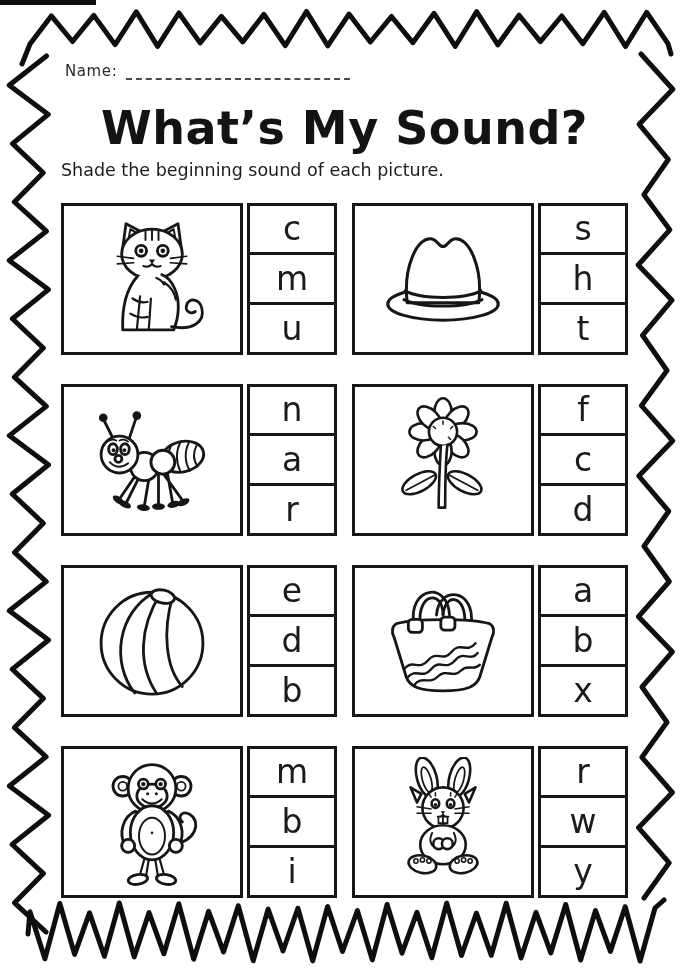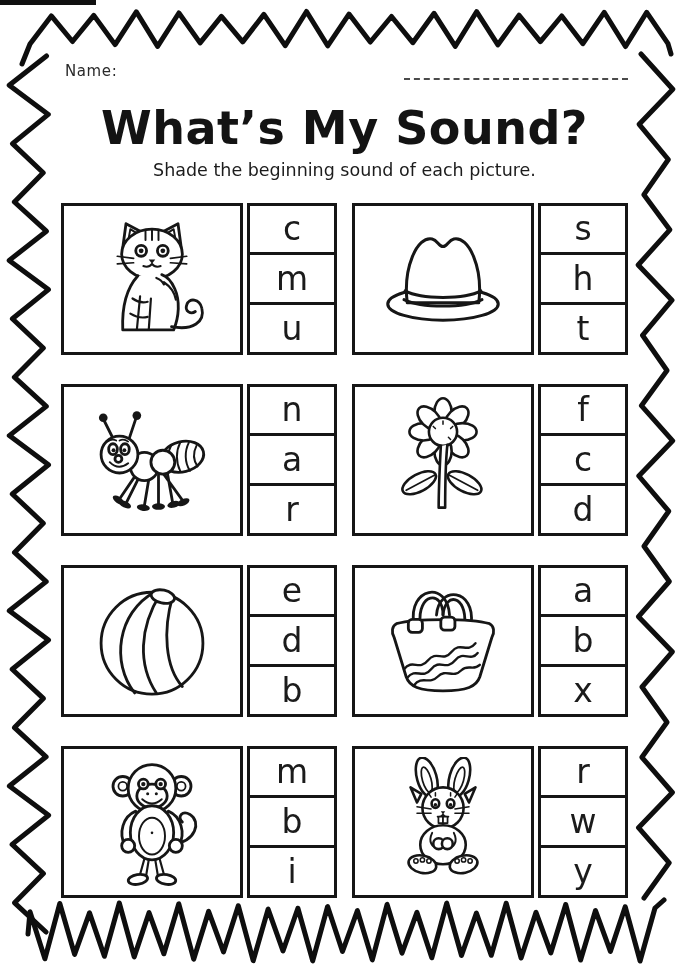--- a/index.html
+++ b/index.html
@@ -3,26 +3,26 @@
 <meta charset="utf-8">
 <style>
   html,body { margin:0; padding:0; background:#fff; }
   .page {
     position:relative; width:687px; height:980px; background:#ffffff;
     font-family:"DejaVu Sans","Liberation Sans",sans-serif; color:#161616; overflow:hidden;
   }
   .frame { position:absolute; left:0; top:0; width:687px; height:980px; pointer-events:none; }
   .edge-artifact { position:absolute; left:0; top:0; width:96px; height:5px; background:#101010; }
   .content { position:absolute; left:61px; top:58px; width:567px; }
-  .name-row { display:flex; align-items:flex-end; gap:9px; height:22px; margin-left:4px;justify-content:space-between; }
+  .name-row { display:flex; align-items:flex-end; gap:9px; height:22px; margin-left:4px; }
   .name-label { font-size:15px; letter-spacing:0.6px; color:#2a2a2a; }
   .name-line { width:224px; height:13px; border-bottom:2.5px dashed #4a4a4a; }
   .title { margin:23px 0 0; text-align:center; font-size:46px; line-height:1.1;
            font-weight:700; letter-spacing:0.5px; color:#131313; }
-  .subtitle { margin:6px 0 22px; text-align:center; font-size:17.5px; line-height:1.2; color:#1c1c1c; }
+  .subtitle { margin:6px 0 22px; font-size:17.5px; line-height:1.2; color:#1c1c1c; }
   .grid { display:grid; grid-template-columns:276px 276px; column-gap:15px; row-gap:29px; }
   .card { height:152px; display:flex; }
   .picture-box {
     width:182px; box-sizing:border-box; border:3px solid #161616; background:#fff;
     display:flex; align-items:center; justify-content:center;
   }
   .pic { width:130px; height:130px; }
   .letter-col { margin-left:4px; flex:1; display:flex; flex-direction:column; }
   .letter-cell {
     flex:1; box-sizing:border-box; border:3px solid #161616; background:#fff;

